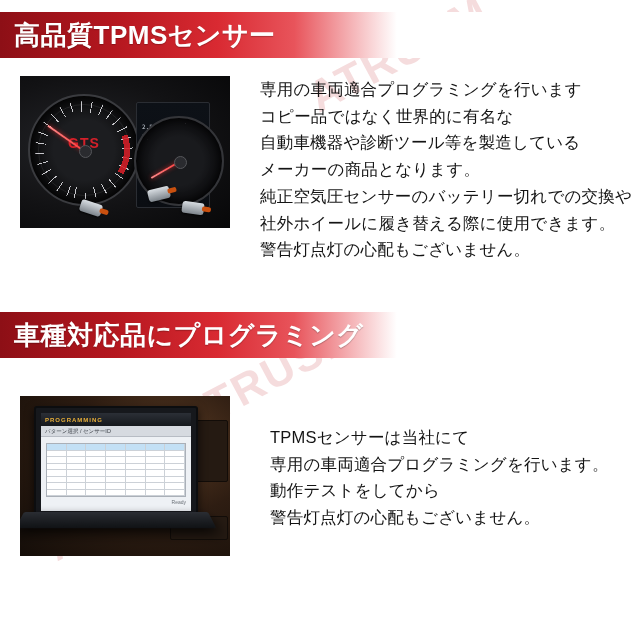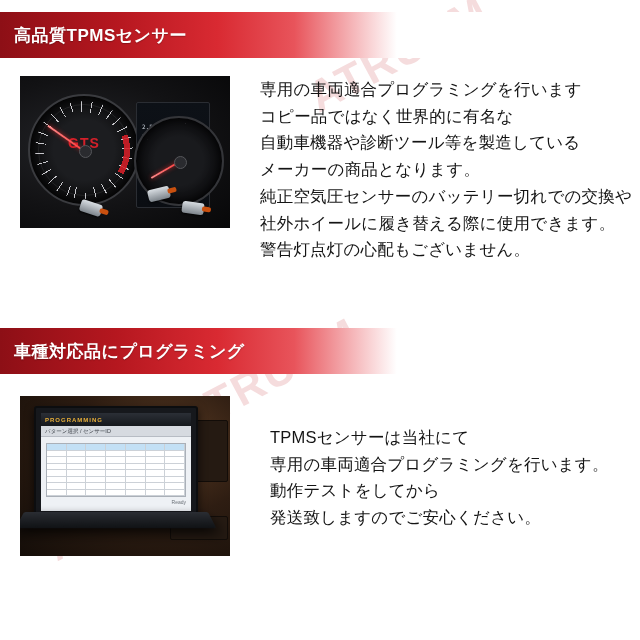--- a/index.html
+++ b/index.html
@@ -57,28 +57,28 @@
         #d92a32 34%,
         #e8545b 46%,
         #ffffff 62%,
         #ffffff 100%);
     display: flex;
     align-items: center;
     z-index: 10;
   }
   .header-bar .title {
     color: #ffffff;
-    font-size: 17px;
+    font-size: 26px;
     font-weight: bold;
     padding-left: 14px;
     letter-spacing: 0.5px;
     text-shadow: 0 1px 1px rgba(0,0,0,0.25);
   }
   #header-bar-1 { top: 12px; }
-  #header-bar-2 { top: 328px; text-align: center; }
+  #header-bar-2 { top: 312px; text-align: center; }
 
   
   .block {
     position: absolute;
     display: flex;
     align-items: flex-start;
     z-index: 8;
   }
   #block-1 { top: 76px; left: 20px; }
   #block-2 { top: 396px; left: 20px; }
@@ -456,16 +456,16 @@
             </div>
           <div class="sw-footer">Ready</div>
         </div>
       </div>
       <div class="base"></div>
     </div>
 
     <div class="body-text" id="text-block-2">TPMSセンサーは当社にて
 専用の車両適合プログラミングを行います。
 動作テストをしてから
-発送致しますのでご安心ください。</div>
+警告灯点灯の心配もございません。</div>
   </div>
 
 </div>
 
 </body></html>

